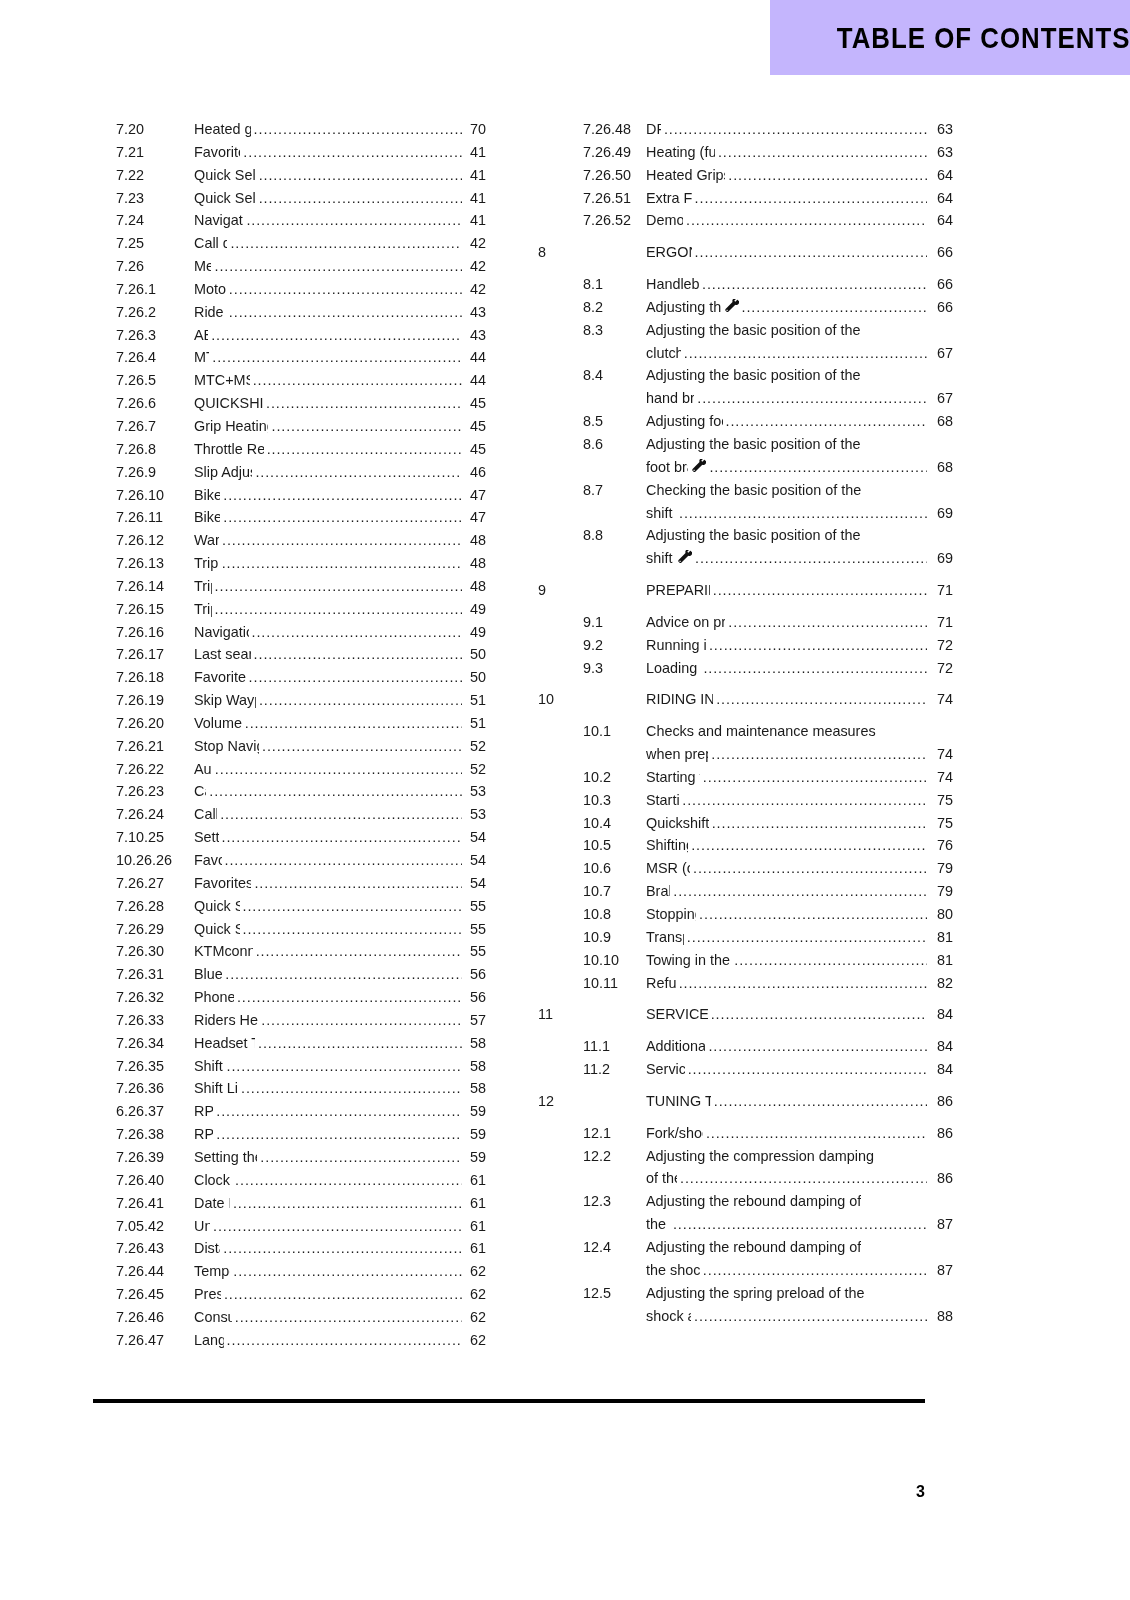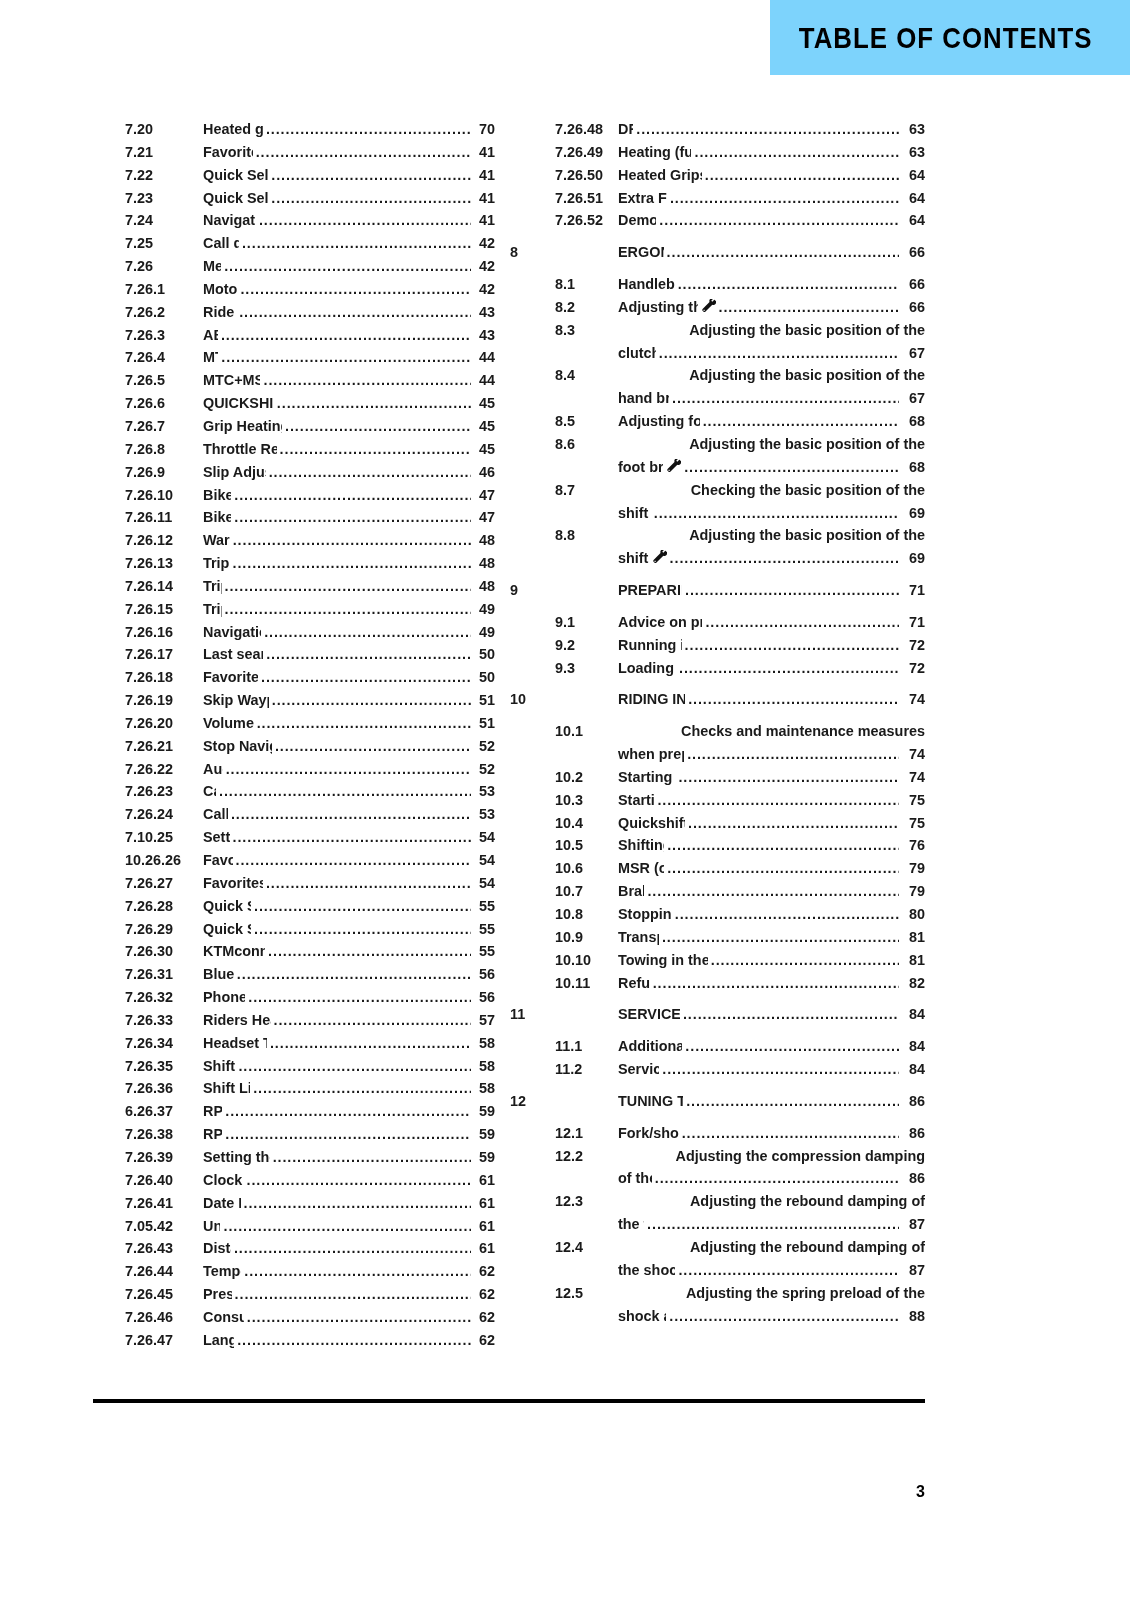--- a/index.html
+++ b/index.html
@@ -17,26 +17,25 @@
     -webkit-font-smoothing: antialiased;
   }
 
   
   #header-band {
     position: absolute;
     top: 0;
     left: 770px;
     width: 360px;
     height: 75px;
-    background: #7dd3fc;
+    background: #c4b5fd;
     display: flex;
     align-items: center;
     justify-content: flex-end;
     box-sizing: border-box;
-    padding-right: 38px;
   }
   #header-title {
     font-size: 30px;
     font-weight: bold;
     letter-spacing: 1.2px;
     color: #000;
     transform: scaleX(0.86);
     transform-origin: right center;
     white-space: nowrap;
   }
@@ -45,22 +44,22 @@
   #columns {
     position: absolute;
     top: 118px;
     left: 0;
     width: 1130px;
   }
   .column {
     position: absolute;
     top: 0;
   }
-  #col-left  { left: 125px; width: 370px; font-weight: bold; }
-  #col-right { left: 510px; width: 415px; font-weight: bold; }
+  #col-left  { left: 116px; width: 370px; }
+  #col-right { left: 538px; width: 415px; }
 
   
   .entry {
     display: flex;
     align-items: flex-start;
     font-size: 14.4px;
     line-height: 22.85px;
     color: #1a1a1a;
     white-space: nowrap;
   }
@@ -110,21 +109,20 @@
   #col-left  .page { width: 22px; }
   #col-right .page { width: 24px; }
 
   
   .entry.multiline .body {
     display: block;
   }
   .entry.multiline .line {
     display: flex;
     align-items: baseline;
-    justify-content: flex-end;
   }
   .entry.multiline .line .title { white-space: nowrap; }
 
   .wrench {
     display: inline-block;
     width: 14px;
     height: 13px;
     margin-left: 4px;
     vertical-align: -1px;
     flex: 0 0 auto;

